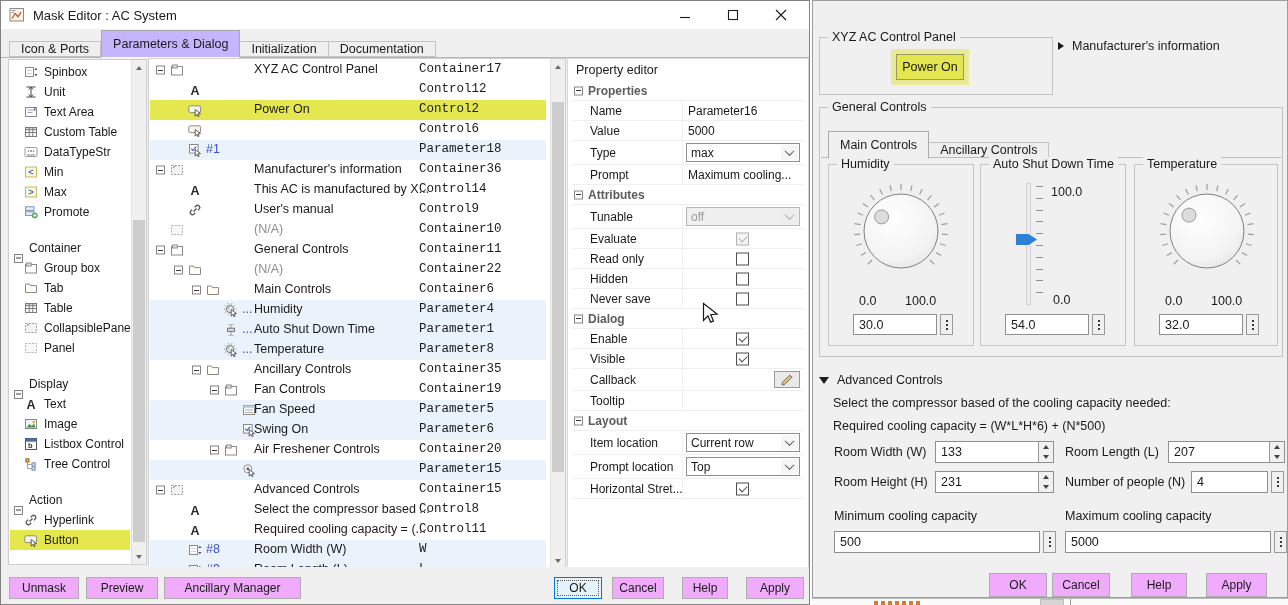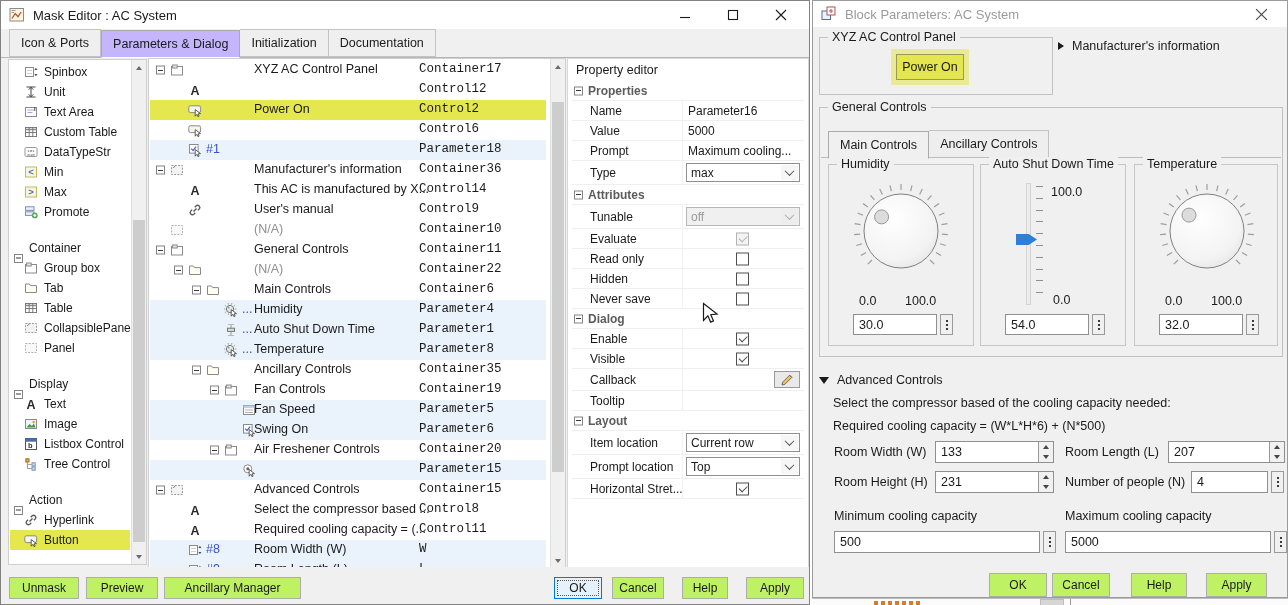--- a/index.html
+++ b/index.html
@@ -16,21 +16,21 @@
 .titlebar .app-icon{margin:0 8px 0 8px;width:16px;height:16px;flex:none;}
 .titlebar .title{font-size:13px;}
 #win-right .titlebar{height:26px;}
 #win-right .titlebar .title{color:#9b9b9b;}
 .win-btns{margin-left:auto;display:flex;align-items:center;gap:20px;padding-right:14px;}
 .win-btn{width:28px;height:22px;display:flex;align-items:center;justify-content:center;}
 
 
 .tabbar{position:absolute;top:28px;left:0;right:0;height:29px;background:#f0f0f0;border-bottom:1px solid #b6b6b6;}
 .tabs{display:flex;align-items:flex-end;height:100%;padding-left:8px;}
-.tab{height:28px;padding:0 11px;display:flex;align-items:center;background:#efefef;border:1px solid #c3c3c3;border-left:none;white-space:nowrap;font-size:12.5px;}
+.tab{height:16px;padding:0 11px;display:flex;align-items:center;background:#efefef;border:1px solid #c3c3c3;border-left:none;white-space:nowrap;font-size:12.5px;}
 .tab:first-child{border-left:1px solid #c3c3c3;}
 .tab.active{background:#c4b5fd;height:28px;border:1px solid #aaaaaa;border-bottom:1px solid #fff;margin-bottom:-1px;position:relative;z-index:2;}
 
 
 .pane{position:absolute;background:#fff;border:1px solid #cfcfcf;}
 #palette{left:7px;top:58px;width:139px;height:506px;overflow:hidden;}
 #palette-list{position:absolute;left:1px;top:2px;right:16px;}
 .pal-item{height:20px;display:flex;align-items:center;padding-left:14px;gap:6px;white-space:nowrap;}
 .pal-item .ico{width:14px;height:14px;flex:none;}
 .pal-sec{height:20px;display:flex;align-items:center;gap:6px;padding-left:4px;margin-top:16px;white-space:nowrap;}
@@ -76,21 +76,21 @@
 .dd.dis{background:#f0f0f0;color:#9a9a9a;border-color:#b8b8b8;}
 .dd.dis .ddchev{background:#ededed;}
 .dd.dis .chev{border-color:#adadad;}
 .cb{position:absolute;left:164px;top:50%;transform:translateY(-50%);width:13px;height:13px;border:1px solid #4e4e4e;background:#fff;}
 .cb.on::after{content:"";position:absolute;left:2px;top:2.5px;width:7px;height:3.5px;border-left:1.8px solid #4a4a4a;border-bottom:1.8px solid #4a4a4a;transform:rotate(-45deg);}
 .cb.dis{border-color:#b3b3b3;background:#f4f4f4;}
 .cb.dis::after{border-color:#b3b3b3;}
 .pencil-btn{position:absolute;right:4px;top:2px;bottom:2px;width:26px;background:#e9e9e9;border:1px solid #9a9a9a;display:flex;align-items:center;justify-content:center;}
 
 
-.btn{position:absolute;height:22px;background:#bef264;border:1px solid #adadad;display:flex;align-items:center;justify-content:center;font-size:12px;white-space:nowrap;}
+.btn{position:absolute;height:22px;background:#f0abfc;border:1px solid #adadad;display:flex;align-items:center;justify-content:center;font-size:12px;white-space:nowrap;}
 .btn.primary{border-color:#0078d7;background:#e5f1fb;outline:1px dotted #555;outline-offset:-4px;}
 .footer{position:absolute;left:0;right:0;bottom:0;height:37px;background:#f0f0f0;}
 
 
 .group{position:absolute;border:1px solid #c2c2c2;}
 .legend{position:absolute;top:-8px;left:8px;background:#f0f0f0;padding:0 4px;font-size:12.5px;white-space:nowrap;}
 .collapse-hdr{position:absolute;display:flex;align-items:center;gap:8px;white-space:nowrap;}
 .subgroup{position:absolute;border:1px solid #c6c6c6;}
 .knob-box{position:absolute;left:2px;top:6px;width:140px;height:118px;}
 .kmin{position:absolute;top:129px;left:30px;}
@@ -603,32 +603,32 @@
             <span class="plabel">Properties</span>
           </div>
           <div class="prow data" style="height: 20px;">
             <span class="plabel">Name</span>
             <span class="pval">Parameter16</span>
           </div>
           <div class="prow data" style="height: 20px;">
             <span class="plabel">Value</span>
             <span class="pval">5000</span>
           </div>
-          <div class="prow data" style="height: 20px;">
-            <span class="plabel">Prompt</span>
-            <span class="pval">Maximum cooling...</span>
-          </div>
           <div class="prow data" style="height: 24px;">
             <span class="plabel">Type</span>
             <span class="dd">
               <span>max</span>
               <span class="ddchev">
                 <i class="chev"></i>
               </span>
             </span>
+          </div>
+          <div class="prow data" style="height: 20px;">
+            <span class="plabel">Prompt</span>
+            <span class="pval">Maximum cooling...</span>
           </div>
           <div class="prow psec" style="height: 20px;">
             <span class="exp" style="left: 2px;"></span>
             <span class="plabel">Attributes</span>
           </div>
           <div class="prow data" style="height: 24px;">
             <span class="plabel">Tunable</span>
             <span class="dd dis">
               <span>off</span>
               <span class="ddchev">
@@ -713,37 +713,20 @@
           <div class="btn" style="left: 163px; width: 137px; top: 10px;">Ancillary Manager</div>
           <div class="btn primary" style="left: 553px; width: 48px; top: 10px;">OK</div>
           <div class="btn" style="left: 611px; width: 52px; top: 10px;">Cancel</div>
           <div class="btn" style="left: 681px; width: 46px; top: 10px;">Help</div>
           <div class="btn" style="left: 745px; width: 58px; top: 10px;">Apply</div>
         </div>
     </div>
   </div>
 
   <div class="win" id="win-right">
-    <div class="titlebar">
-      <span class="app-icon">
-        <svg width="15" height="15" viewBox="0 0 15 15">
-            <rect x="1" y="5" width="8.5" height="8.5" fill="#eef3fa" stroke="#4a6ea9"></rect>
-            <rect x="6" y="1" width="8" height="8" fill="#fff" stroke="#b05050"></rect>
-            <path d="M8 5h4M10 3v4" stroke="#b05050"></path>
-          </svg>
-      </span>
-      <span class="title">Block Parameters: AC System</span>
-      <span class="win-btns" style="gap:0;padding-right:12px;">
-        <span class="win-btn">
-            <svg width="13" height="13" viewBox="0 0 12 12">
-              <path d="M1 1l10 10M11 1L1 11" stroke="#4a4a4a" stroke-width="1.1"></path>
-            </svg>
-          </span>
-      </span>
-    </div>
 
     <div class="group" style="left:6px;top:36px;width:234px;height:58px;">
       <span class="legend">XYZ AC Control Panel</span>
       <div class="pow-btn" style="left:76px;top:16px;width:68px;height:26px;">
         <span>Power On</span>
       </div>
     </div>
 
     <div class="collapse-hdr" style="left:245px;top:38px;">
       <i class="tri-right"></i>

